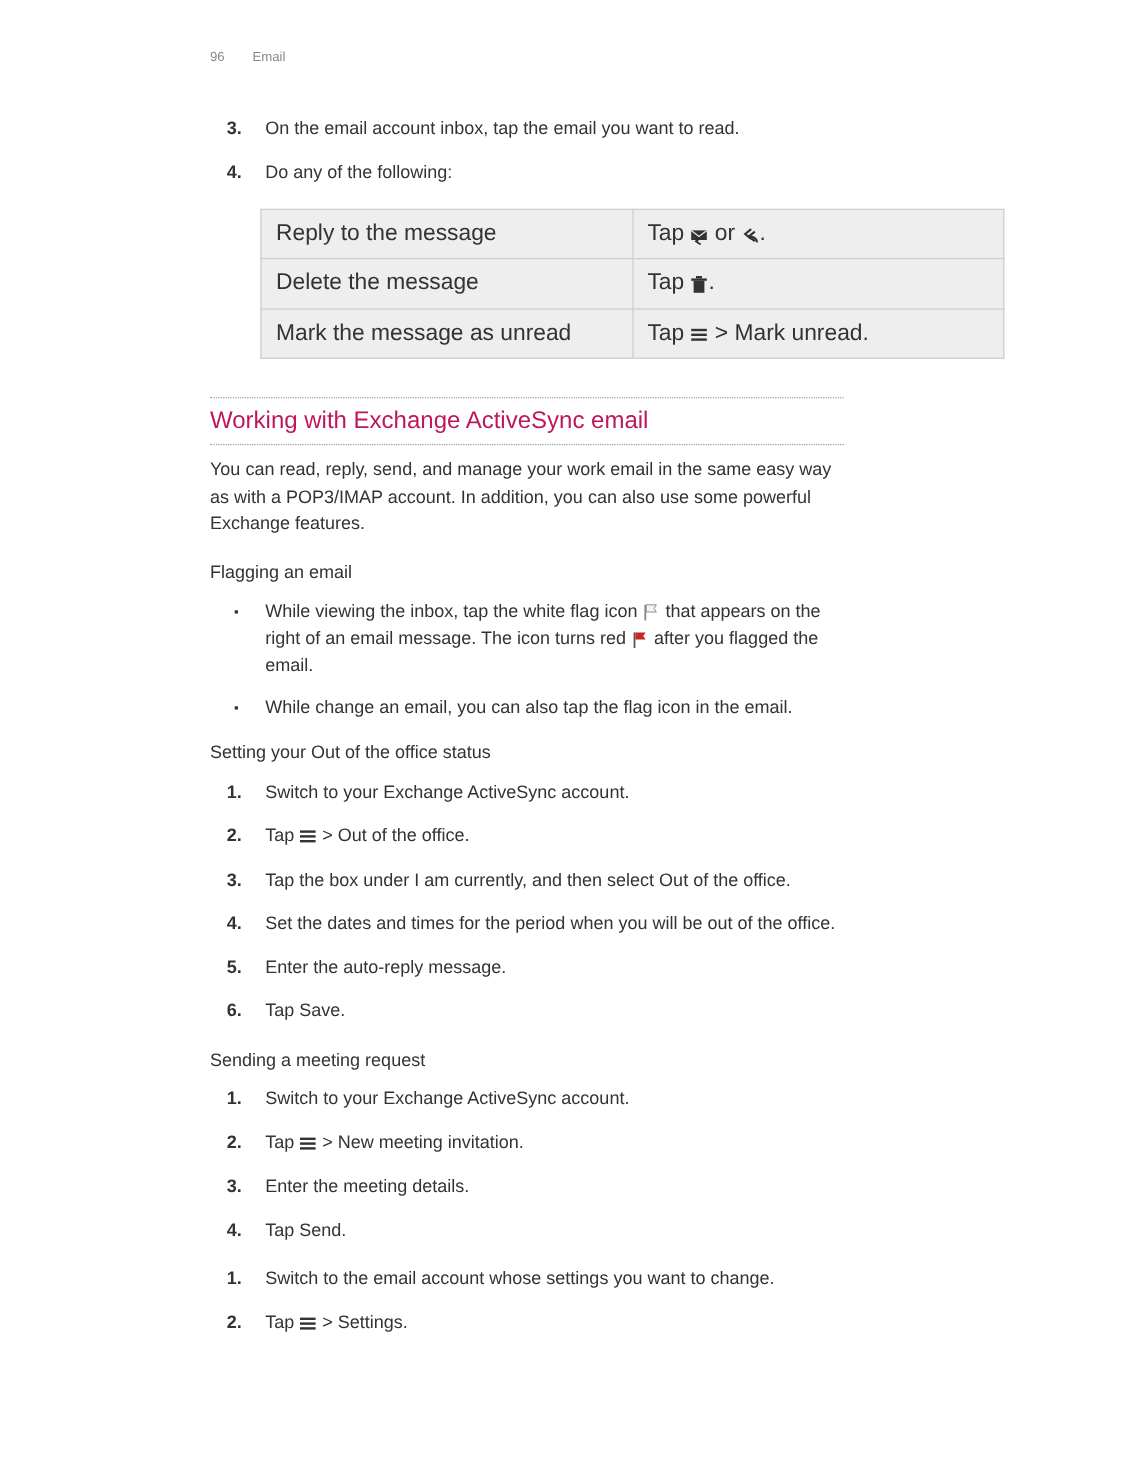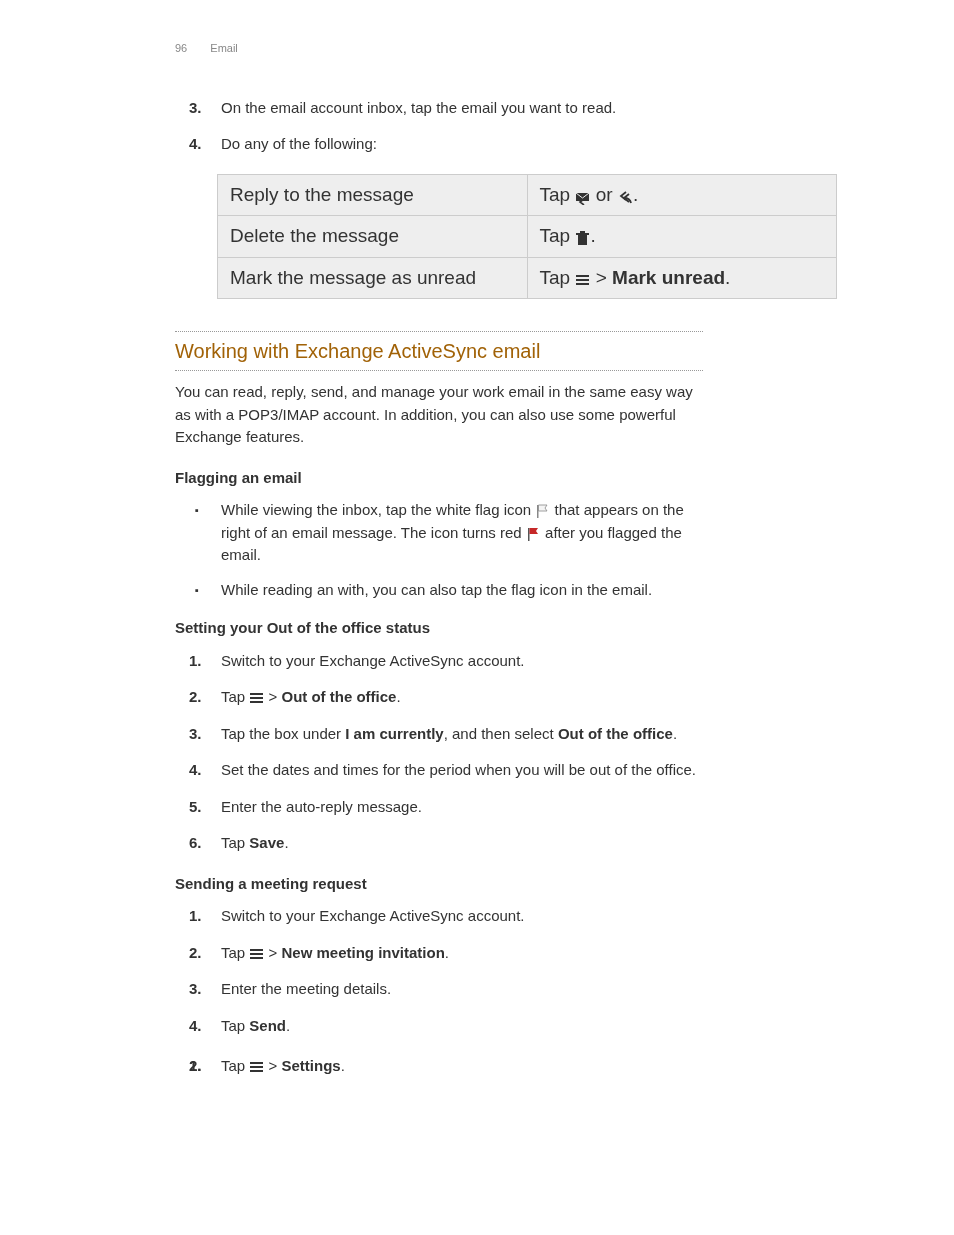--- a/index.html
+++ b/index.html
@@ -45,53 +45,53 @@
     background: #eeeeee;
     font-size: 19px;
   }
   table.actions td {
     border: 1px solid #ccc;
     padding: 6px 12px;
     vertical-align: middle;
   }
   table.actions td:first-child { width: 50%; }
   .section-heading {
-    color: #a16207;
+    color: #be185d;
     font-size: 20px;
     font-weight: 400;
     margin: 32px 0 6px 0;
     border-top: 1px dotted #999;
     border-bottom: 1px dotted #999;
     padding: 4px 0 4px 0;
   }
   .section-intro {
     margin: 10px 0 18px 0;
   }
   .subheading {
-    font-weight: 700;
+    font-weight: 400;
     margin: 16px 0 10px 0;
   }
   ul.bullets {
     list-style: none;
     padding-left: 42px;
     margin: 0 0 16px 0;
   }
   ul.bullets > li {
     position: relative;
     margin-bottom: 12px;
     padding-left: 4px;
   }
   ul.bullets > li::before {
     content: "▪";
     position: absolute;
     left: -22px;
     font-size: 11px;
     top: 3px;
   }
-  b { font-weight: 700; }
+  b { font-weight: 400; }
   
   .ic {
     display: inline-block;
     vertical-align: -2px;
     width: 15px;
     height: 13px;
     line-height: 0;
   }
   svg { display: block; }
 </style>
@@ -182,21 +182,21 @@
   <h2 class="section-heading">Working with Exchange ActiveSync email</h2>
   <p class="section-intro">You can read, reply, send, and manage your work email in the same easy way as with a POP3/IMAP account. In addition, you can also use some powerful Exchange features.</p>
 
   <div class="subheading">Flagging an email</div>
   <ul class="bullets" id="flag-list">
       <li>While viewing the inbox, tap the white flag icon <span class="ic"><svg width="15" height="15" viewBox="0 0 15 15">
             <use href="#svg-flag-white"></use>
           </svg></span> that appears on the right of an email message. The icon turns red <span class="ic"><svg width="15" height="15" viewBox="0 0 15 15">
             <use href="#svg-flag-red"></use>
           </svg></span> after you flagged the email.</li>
-      <li>While reading an with, you can also tap the flag icon in the email.</li>
+      <li>While change an email, you can also tap the flag icon in the email.</li>
     </ul>
 
   <div class="subheading">Setting your Out of the office status</div>
   <ol class="main-list" id="ooo-list">
       <li><span class="num">1.</span><span>Switch to your Exchange ActiveSync account.</span></li>
       <li><span class="num">2.</span><span>Tap <span class="ic"><svg width="15" height="15" viewBox="0 0 15 15">
               <use href="#svg-menu"></use>
             </svg></span> &gt; <b>Out of the office</b>.</span></li>
       <li><span class="num">3.</span><span>Tap the box under <b>I am currently</b>, and then select <b>Out of the office</b>.</span></li>
       <li><span class="num">4.</span><span>Set the dates and times for the period when you will be out of the office.</span></li>
@@ -208,19 +208,19 @@
   <ol class="main-list" id="meeting-list">
       <li><span class="num">1.</span><span>Switch to your Exchange ActiveSync account.</span></li>
       <li><span class="num">2.</span><span>Tap <span class="ic"><svg width="15" height="15" viewBox="0 0 15 15">
               <use href="#svg-menu"></use>
             </svg></span> &gt; <b>New meeting invitation</b>.</span></li>
       <li><span class="num">3.</span><span>Enter the meeting details.</span></li>
       <li><span class="num">4.</span><span>Tap <b>Send</b>.</span></li>
     </ol>
 
   <ol class="main-list" id="settings-list">
-      <li><span class="num">1.</span></li>
+      <li><span class="num">1.</span><span>Switch to the email account whose settings you want to change.</span></li>
       <li><span class="num">2.</span><span>Tap <span class="ic"><svg width="15" height="15" viewBox="0 0 15 15">
               <use href="#svg-menu"></use>
             </svg></span> &gt; <b>Settings</b>.</span></li>
     </ol>
 
 </div>
 
 </body></html>

